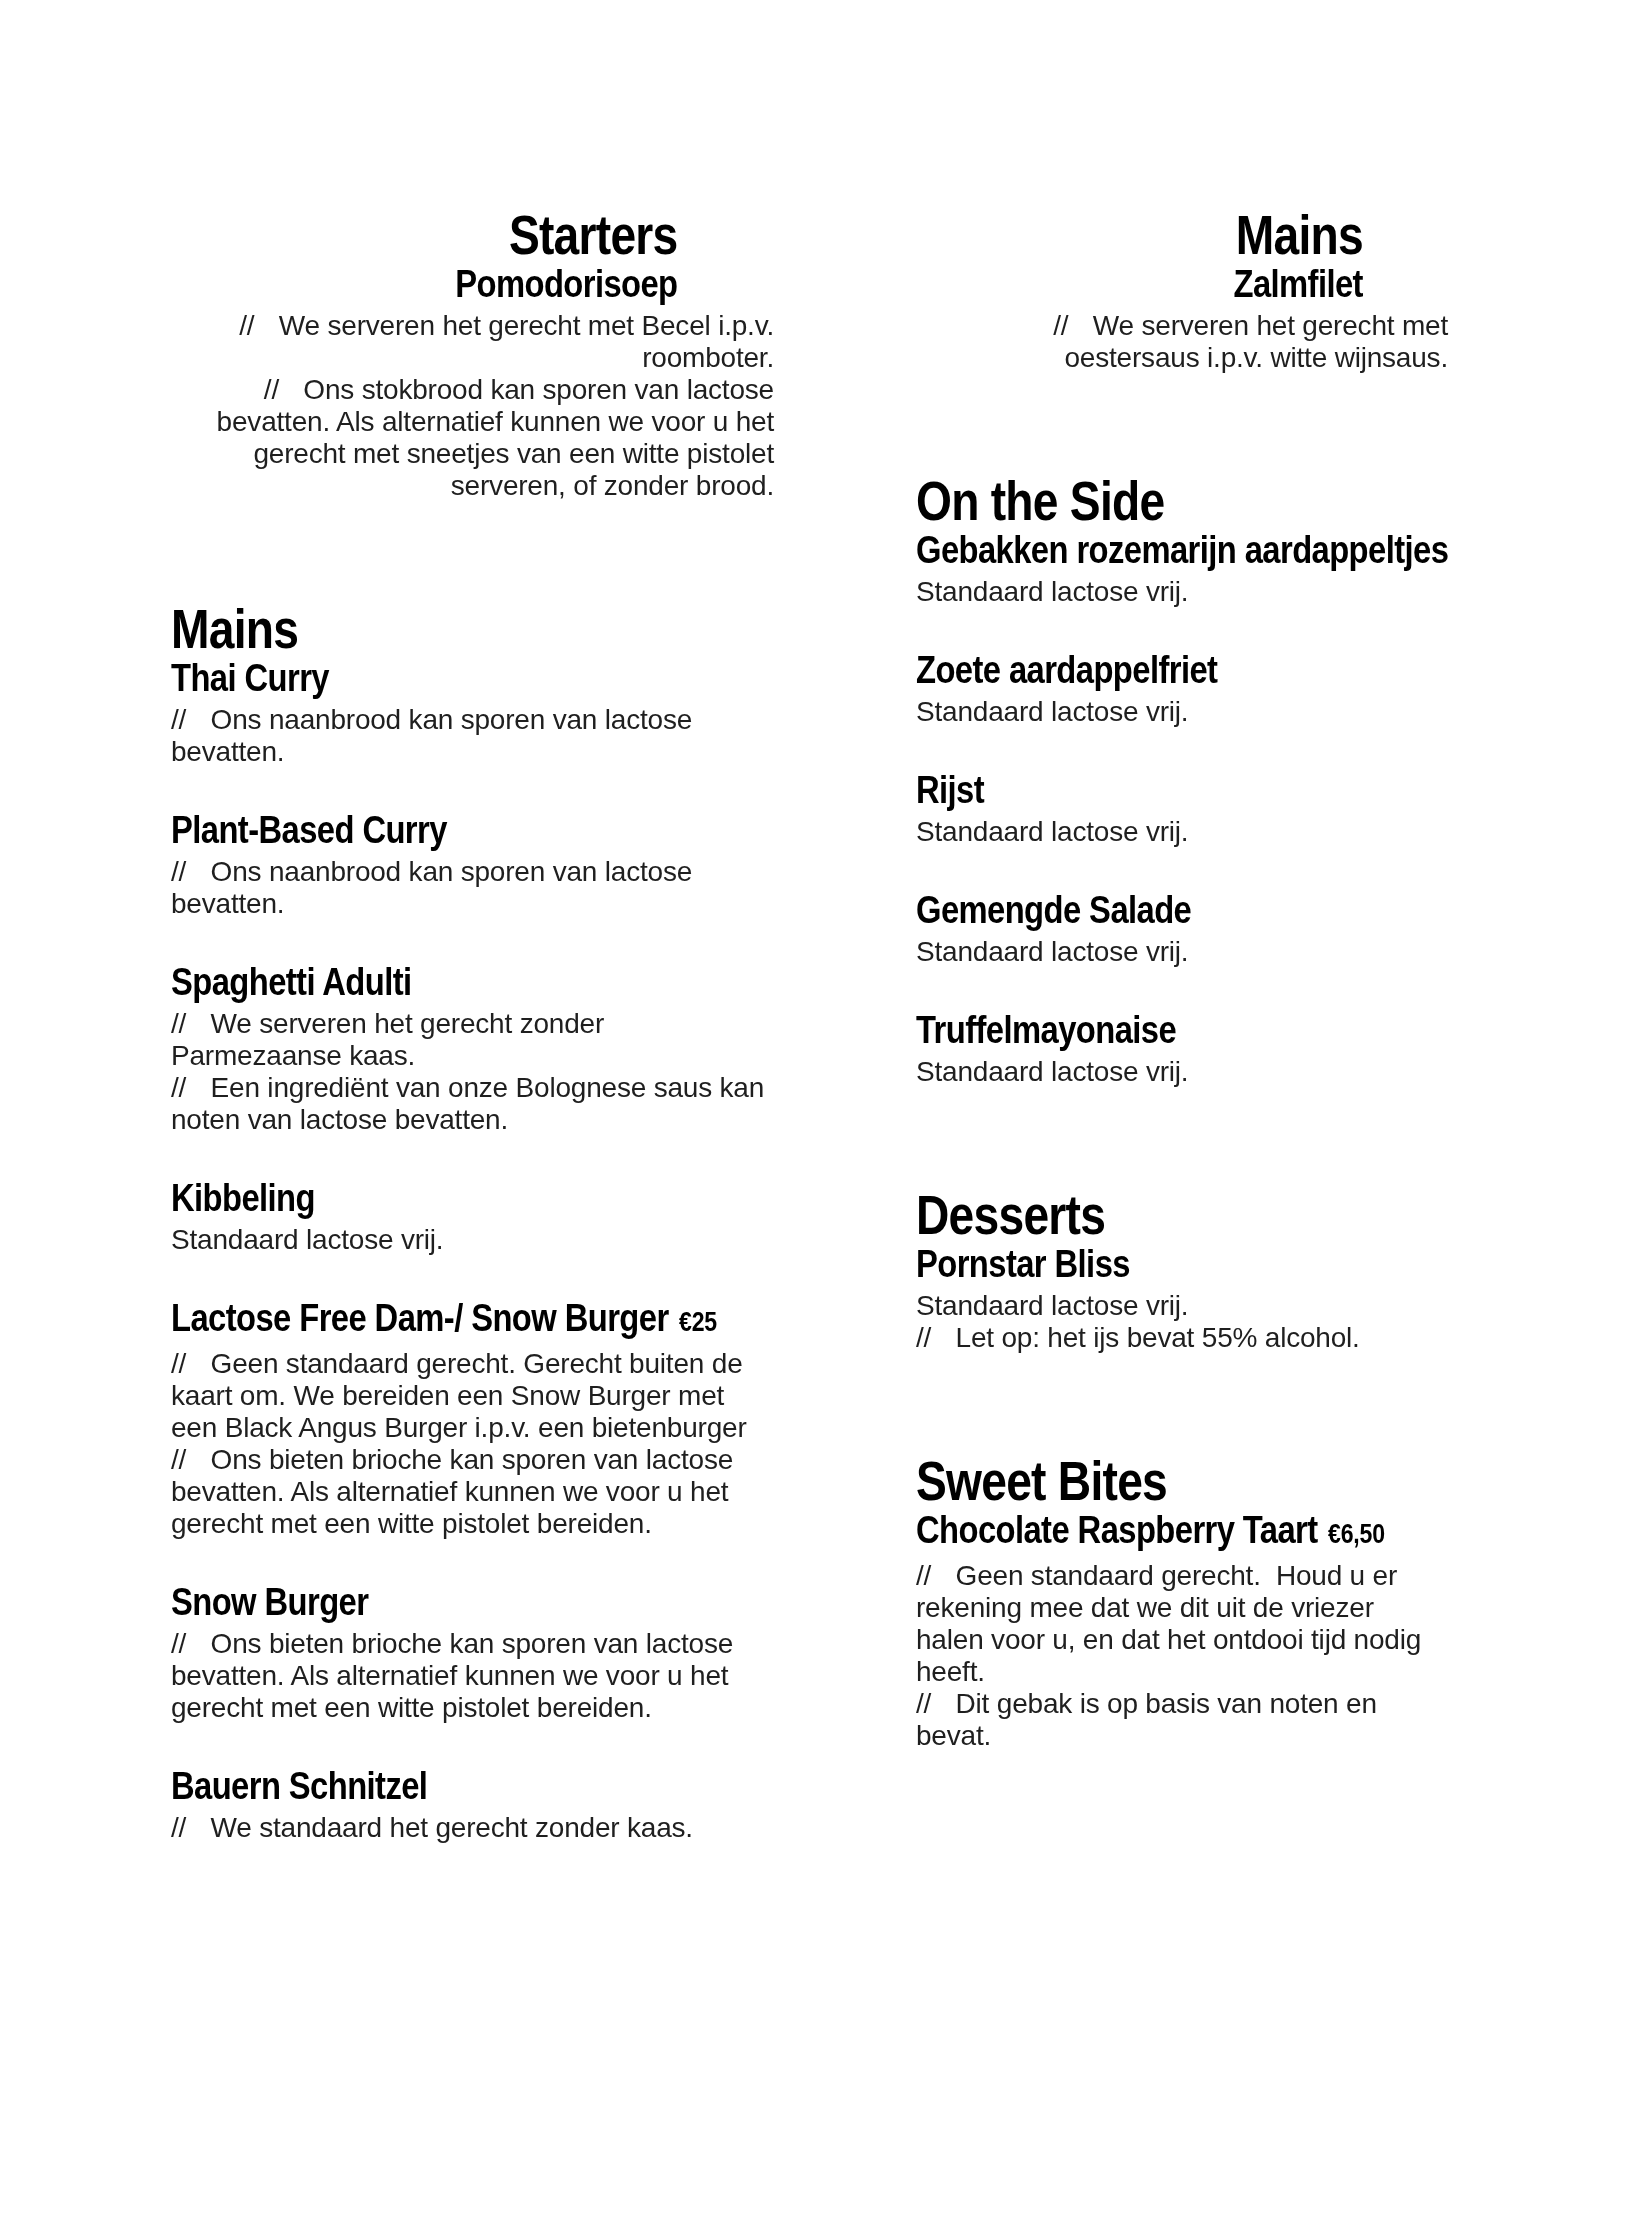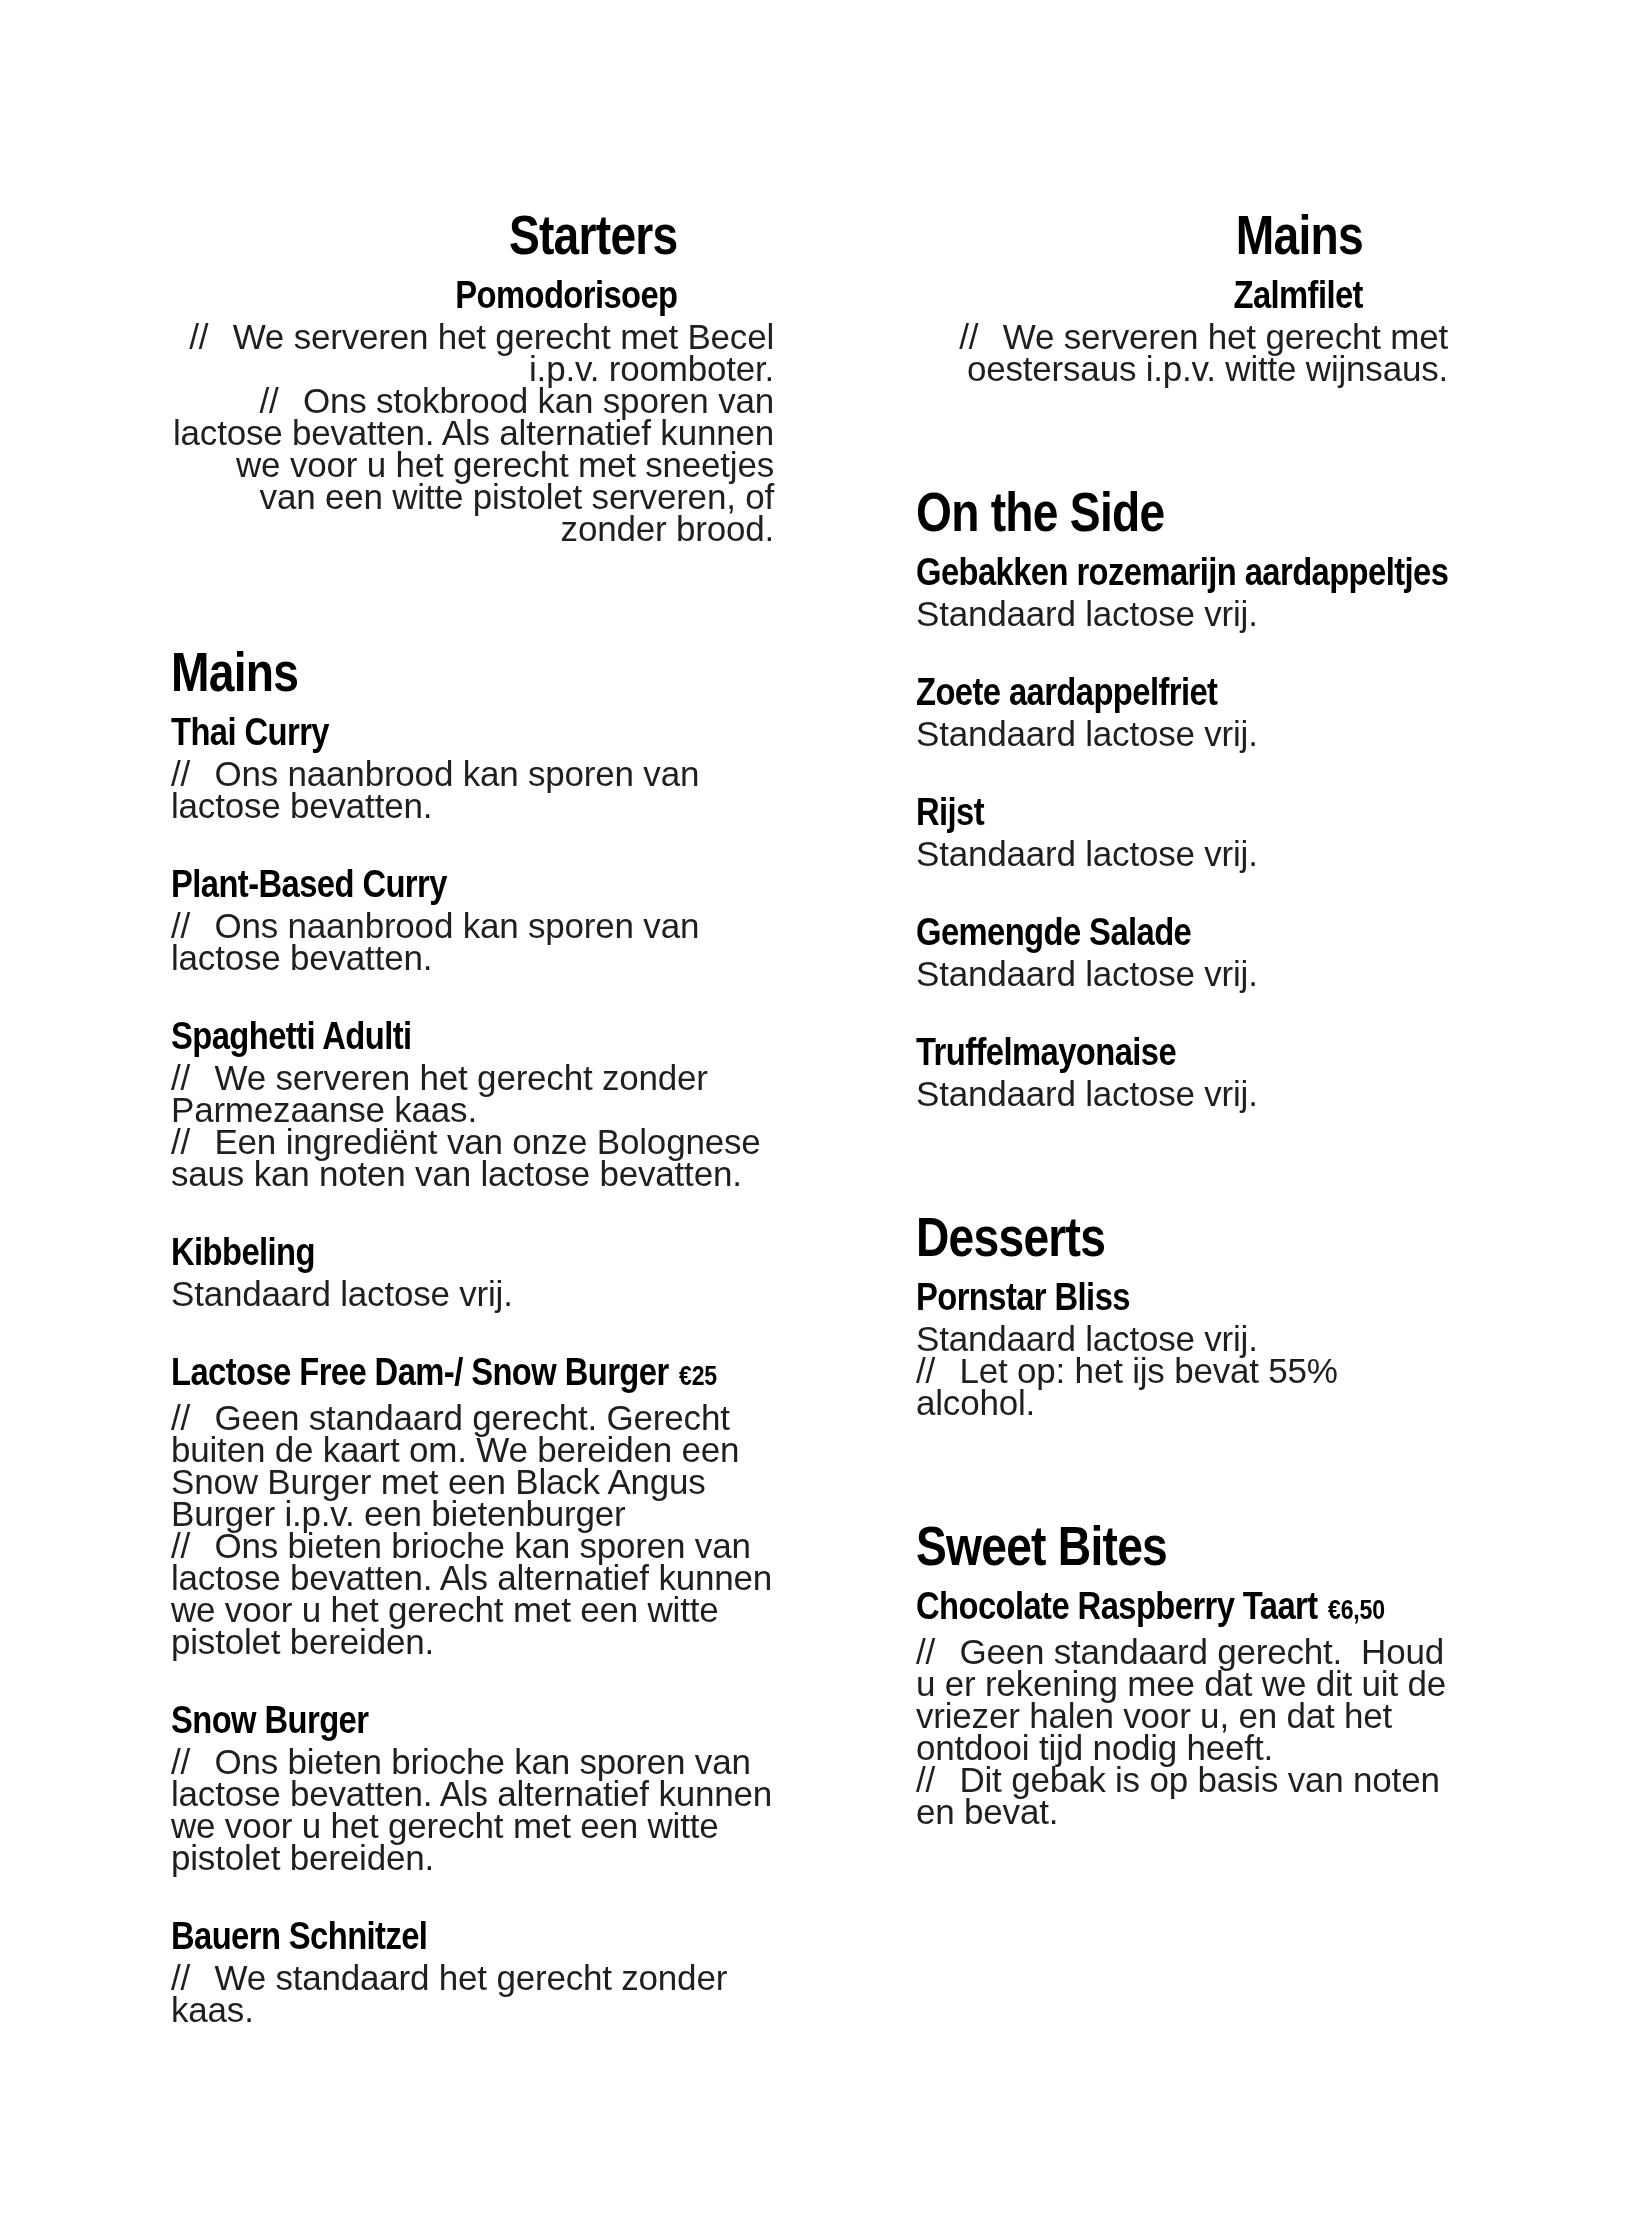--- a/index.html
+++ b/index.html
@@ -28,41 +28,41 @@
     font-size: 55px;
     line-height: 55px;
     font-weight: bold;
     color: #000000;
     letter-spacing: -0.9px;
     white-space: nowrap;
     transform: scaleX(0.84);
     transform-origin: 0 0;
   }
   .dish { margin-top: 42px; }
-  .section .dish:first-of-type { margin-top: 12px; }
+  .section .dish:first-of-type { margin-top: 1px; }
   .dish-title {
     margin: 0;
     font-size: 39px;
     line-height: 39px;
     font-weight: bold;
     color: #000000;
     letter-spacing: -0.7px;
     white-space: nowrap;
     transform: scaleX(0.84);
     transform-origin: 0 0;
   }
   .dish-price {
     font-size: 27.5px;
     font-weight: bold;
     margin-left: 12.4px;
     letter-spacing: -0.2px;
   }
   .dish-body {
     margin-top: 7px;
-    font-size: 35px;
+    font-size: 28px;
     line-height: 32px;
     color: #1f1f1f;
     letter-spacing: -0.2px;
   }
   .note, .standard { margin: 0; padding: 0; }
   .note { white-space: pre-wrap; }
   .note .mk { margin-right: 24.4px; color: #1f1f1f; }
   .standard { }
 </style>
 </head>

